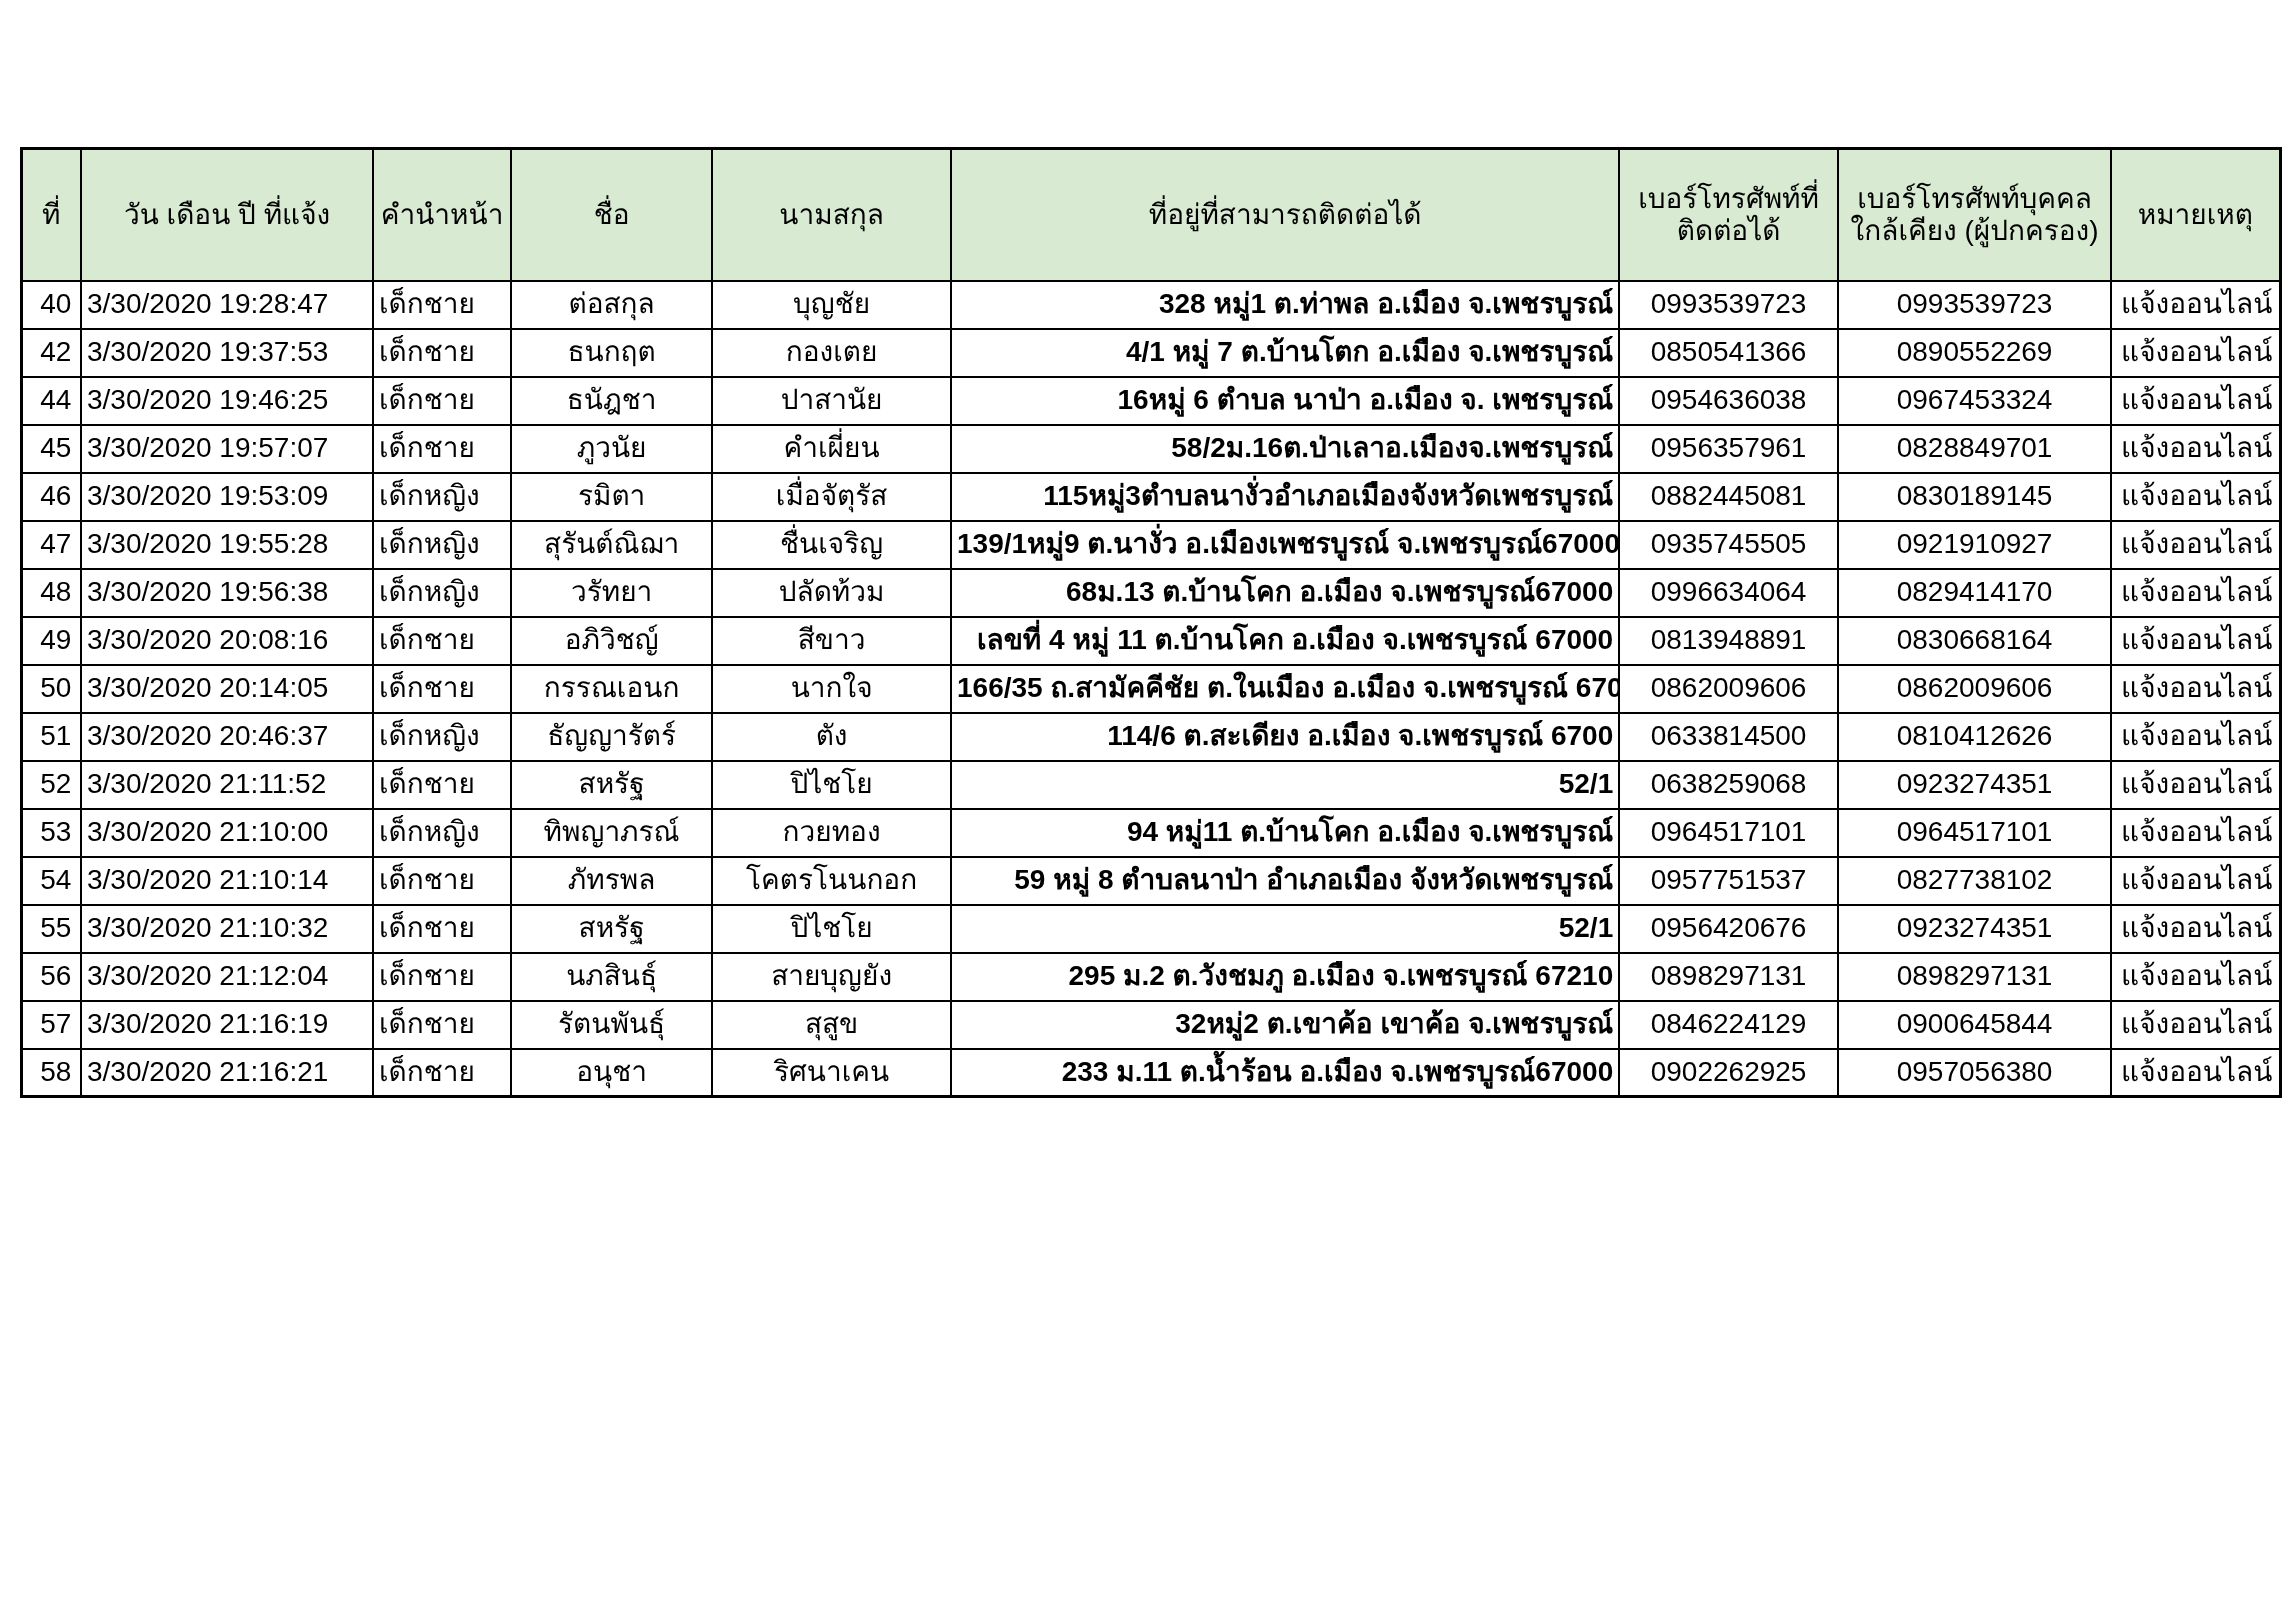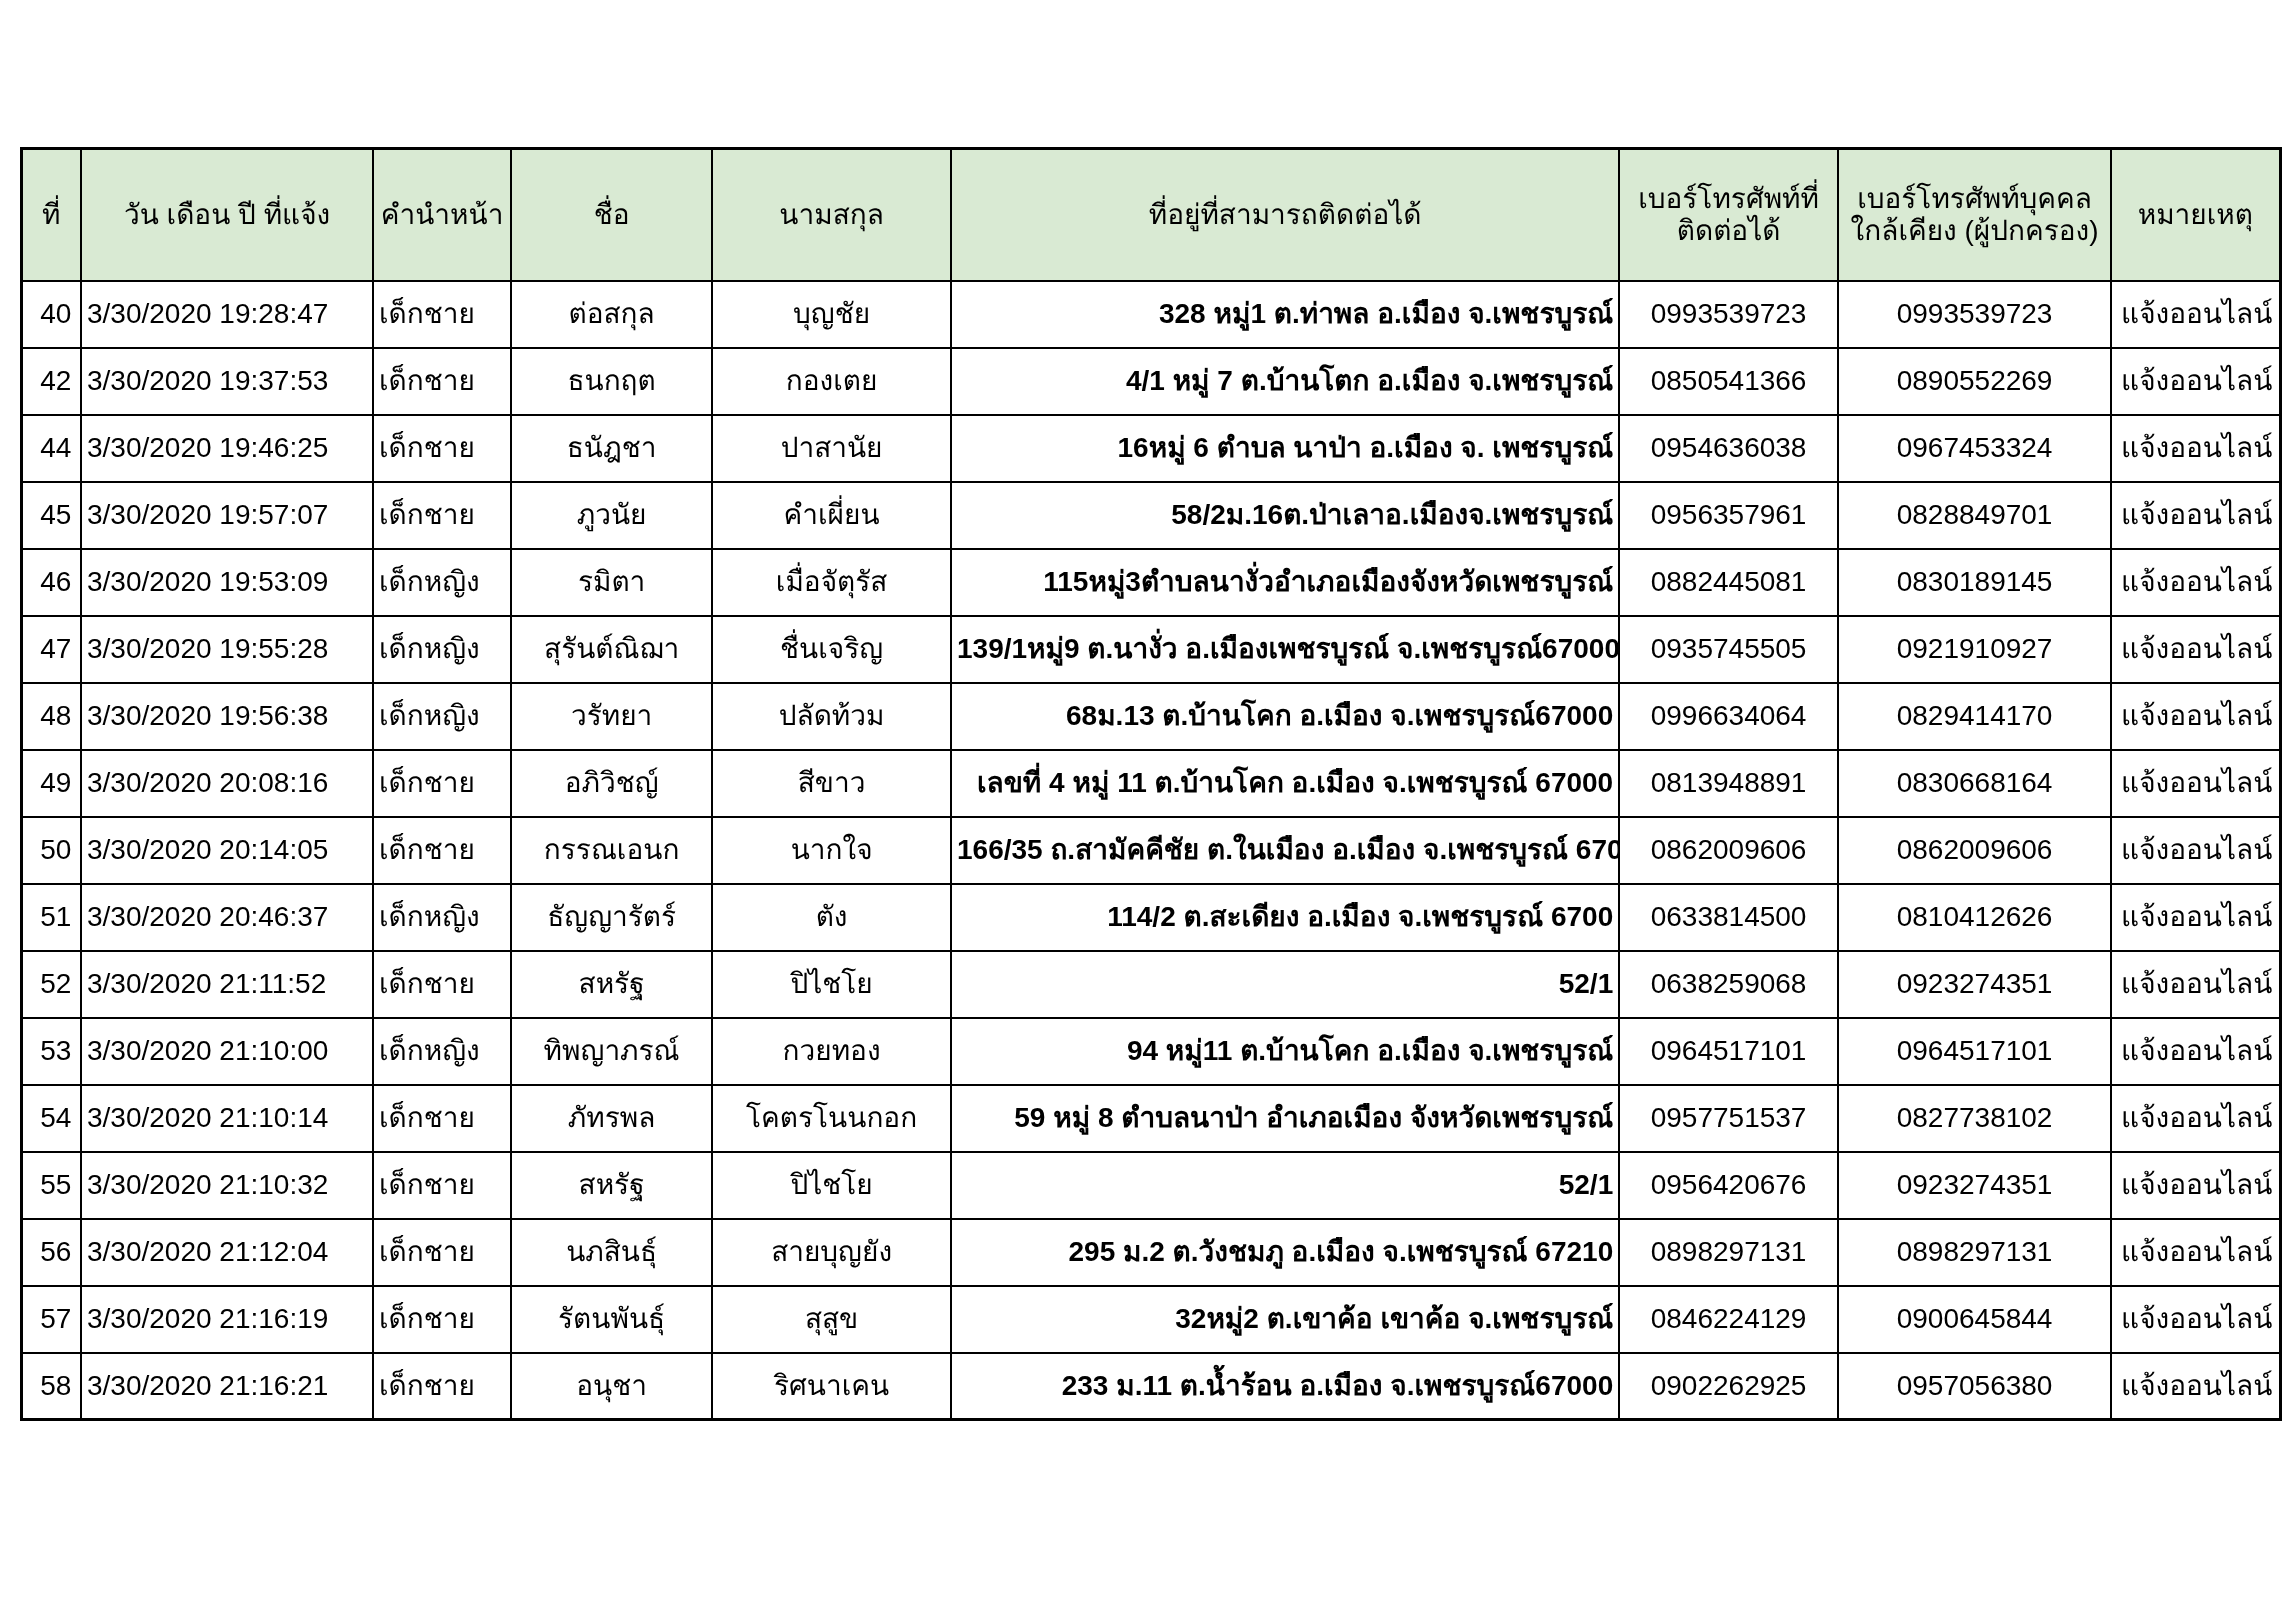--- a/index.html
+++ b/index.html
@@ -48,21 +48,21 @@
     box-sizing: border-box;
   }
   .sheet-table thead tr { height: 132px; }
   .sheet-table thead th {
     background: #d9ead3;
     font-weight: normal;
     text-align: center;
     white-space: pre-line;
     font-size: 28px;
   }
-  .sheet-table tbody tr { height: 67px; }
+  .sheet-table tbody tr { height: 48px; }
   .sheet-table tbody td { white-space: nowrap; }
 
   td.col-no      { text-align: right;  padding-right: 8.8px; }
   td.col-date    { text-align: left; }
   td.col-prefix  { text-align: left; font-family: Liberation Serif, serif; }
   td.col-name    { text-align: center; }
   td.col-surname { text-align: center; }
   td.col-address { text-align: right; font-weight: bold; }
   td.col-phone1  { text-align: center; }
   td.col-phone2  { text-align: center; }
@@ -209,21 +209,21 @@
       <td class="col-phone2">0862009606</td>
       <td class="col-note">แจ้งออนไลน์</td>
     </tr>
 
     <tr>
       <td class="col-no">51</td>
       <td class="col-date">3/30/2020 20:46:37</td>
       <td class="col-prefix">เด็กหญิง</td>
       <td class="col-name">ธัญญารัตร์</td>
       <td class="col-surname">ตัง</td>
-      <td class="col-address">114/2 ต.สะเดียง อ.เมือง จ.เพชรบูรณ์ 6700</td>
+      <td class="col-address">114/6 ต.สะเดียง อ.เมือง จ.เพชรบูรณ์ 6700</td>
       <td class="col-phone1">0633814500</td>
       <td class="col-phone2">0810412626</td>
       <td class="col-note">แจ้งออนไลน์</td>
     </tr>
 
     <tr>
       <td class="col-no">52</td>
       <td class="col-date">3/30/2020 21:11:52</td>
       <td class="col-prefix">เด็กชาย</td>
       <td class="col-name">สหรัฐ</td>

